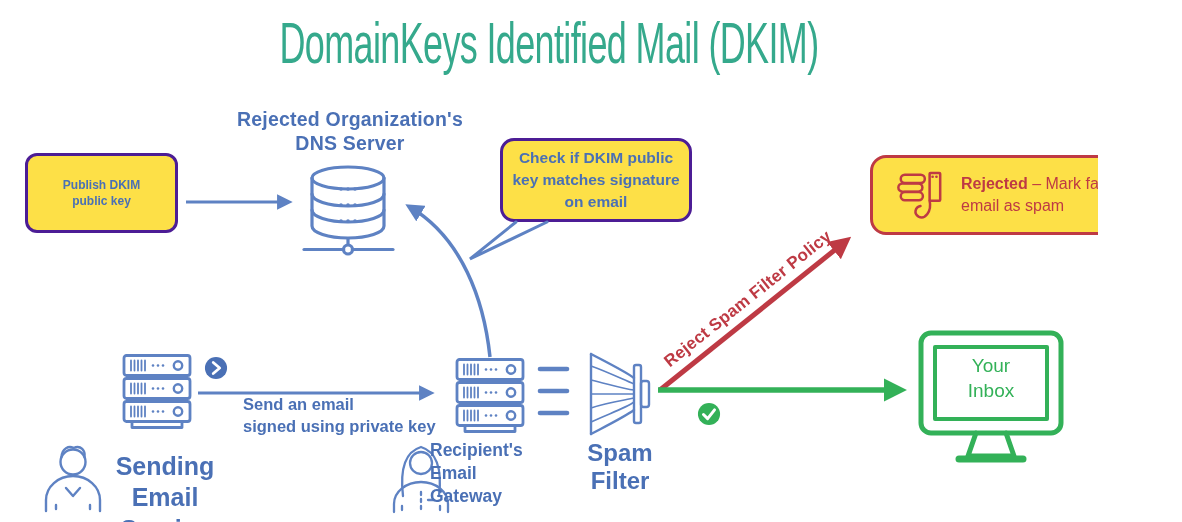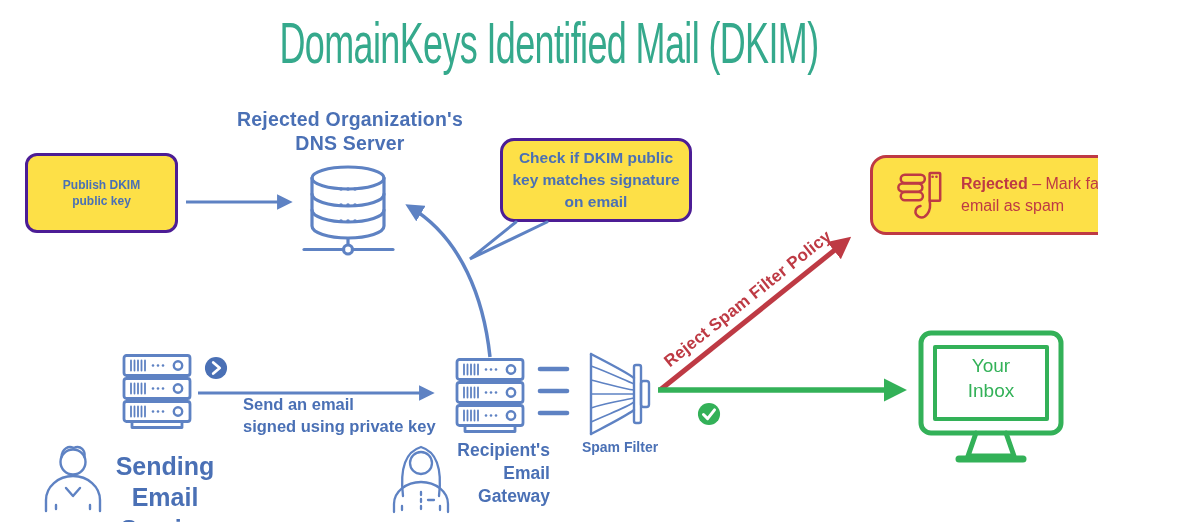--- a/index.html
+++ b/index.html
@@ -27,22 +27,22 @@
     border:3px solid #BE3A44;border-radius:16px;display:flex;align-items:center;
     gap:16px;padding-left:22px;z-index:1;
   }
   #rejected-text{color:#BE3A44;font-size:16px;line-height:1.35;width:185px;font-weight:500;}
   #rejected-text b{font-weight:800;}
   #connectors{position:absolute;left:0;top:0;z-index:2;pointer-events:none;}
   .txt{position:absolute;z-index:3;}
   #dns-label{left:228px;top:107px;width:244px;text-align:center;font-size:19.5px;line-height:1.25;letter-spacing:.2px;}
   #send-label{left:243px;top:350px;font-size:16.5px;line-height:1.35;font-weight:700;color:#4A70B5;margin-top:43px;}
   #service-label{left:95px;top:451px;width:140px;text-align:center;font-size:25px;line-height:1.25;}
-  #gateway-label{left:430px;top:439px;width:120px;text-align:right;font-size:17.5px;line-height:1.3;}
-  #spamfilter-label{left:560px;top:439px;width:120px;text-align:center;font-size:14px;}
+  #gateway-label{left:430px;top:439px;width:120px;text-align:left;font-size:17.5px;line-height:1.3;}
+  #spamfilter-label{left:560px;top:439px;width:120px;text-align:center;font-size:24px;}
   #reject-policy-label{
     left:618px;top:289px;width:260px;text-align:center;color:#BE3A44;
     font-size:17px;font-weight:800;transform:rotate(-38.5deg);letter-spacing:.2px;
   }
   #pass-label{left:728px;top:402px;color:#33B158;font-size:16.5px;font-weight:800;line-height:1.35;}
   #inbox-label{left:932px;top:354px;width:118px;text-align:center;color:#33B158;font-size:19px;font-weight:400;line-height:1.3;}
   .icon{position:absolute;z-index:1;}
 </style>
 </head>
 <body>

